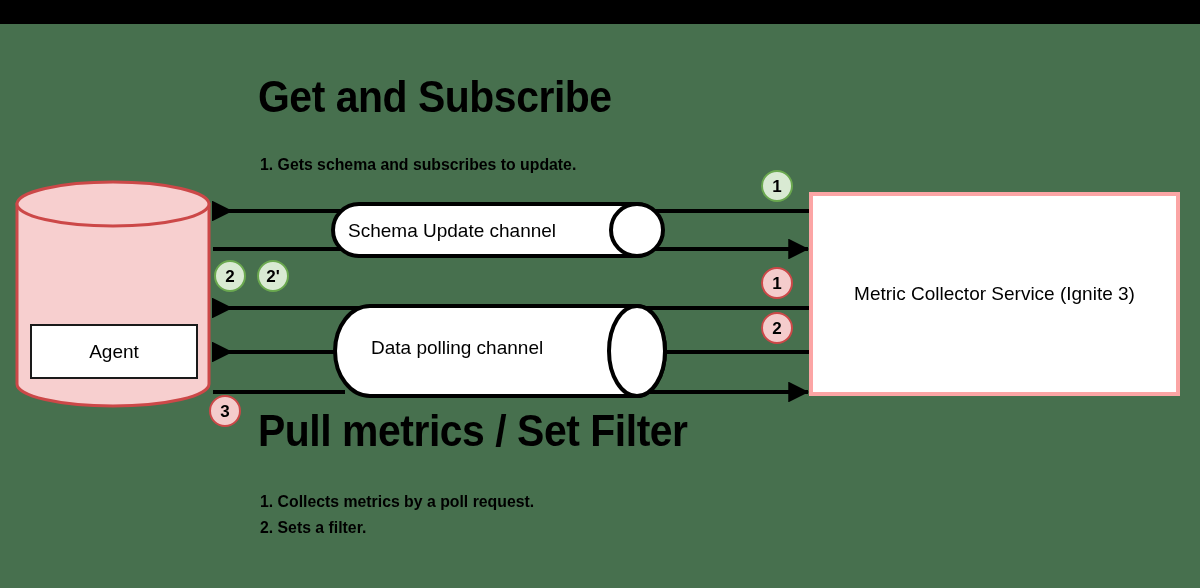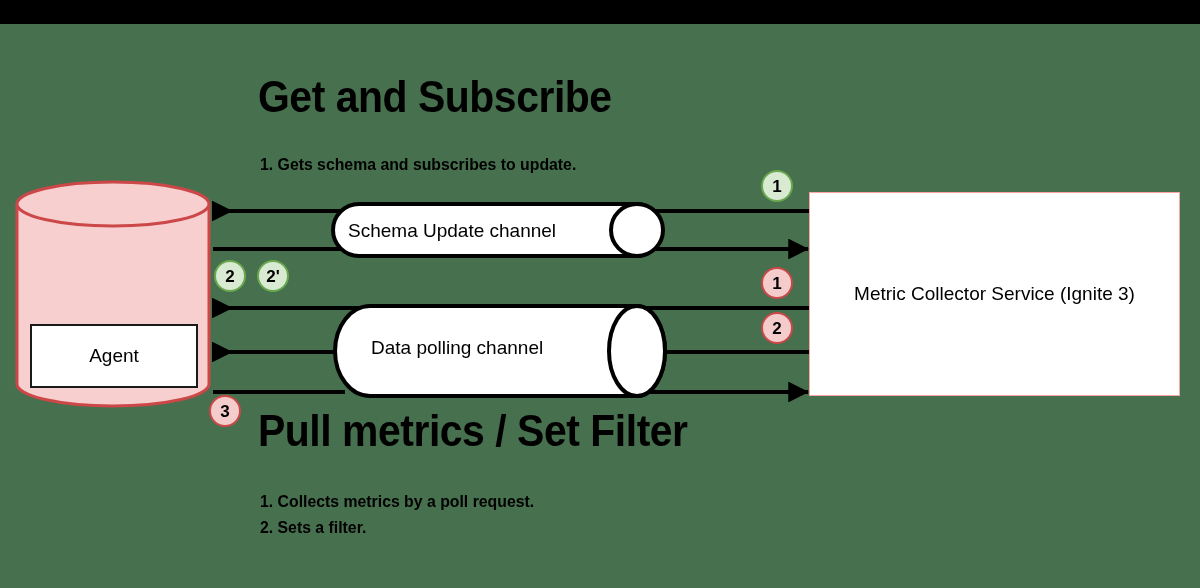--- a/index.html
+++ b/index.html
@@ -80,21 +80,21 @@
     background: #ffffff;
     border: 2px solid #1a1a1a;
     box-sizing: border-box;
     display: flex;
     align-items: center;
     justify-content: center;
   }
   .service-box {
     position: absolute;
     background: #ffffff;
-    border: 1px solid #fca5a5;
+    border: 4px solid #fca5a5;
     box-sizing: border-box;
     display: flex;
     align-items: center;
     justify-content: center;
   }
   .chan-label {
     position: absolute;
     font-family: "Liberation Sans", sans-serif;
     font-size: 19px;
     color: #000;
@@ -153,21 +153,21 @@
   <div class="hdr-title" style="left:258px; top:48px;">Get and Subscribe</div>
 
   <div class="hdr-sub" style="left:260px; top:131px;">1. Gets schema and subscribes to update.</div>
 
   <div class="hdr-title" style="left:258px; top:382px;">Pull metrics / Set Filter</div>
 
   <div class="hdr-sub" style="left:260px; top:468px;">1. Collects metrics by a poll request.</div>
 
   <div class="hdr-sub" style="left:260px; top:494px;">2. Sets a filter.</div>
 
-  <div class="agent-box" style="left:30px; top:300px; width:168px; height:64px;">
+  <div class="agent-box" style="left:30px; top:300px; width:168px; height:55px;">
     <span class="node-label" style="position:static;">Agent</span>
   </div>
 
   <div class="service-box" style="left:809px; top:168px; width:371px; height:204px;">
     <span class="node-label" style="position:static;">Metric Collector Service (Ignite 3)</span>
   </div>
 
   <div class="chan-label" style="left:371px; top:313px;">Data polling channel</div>
 
   <div class="chan-label" style="left:348px; top:196px;">Schema Update channel</div>

